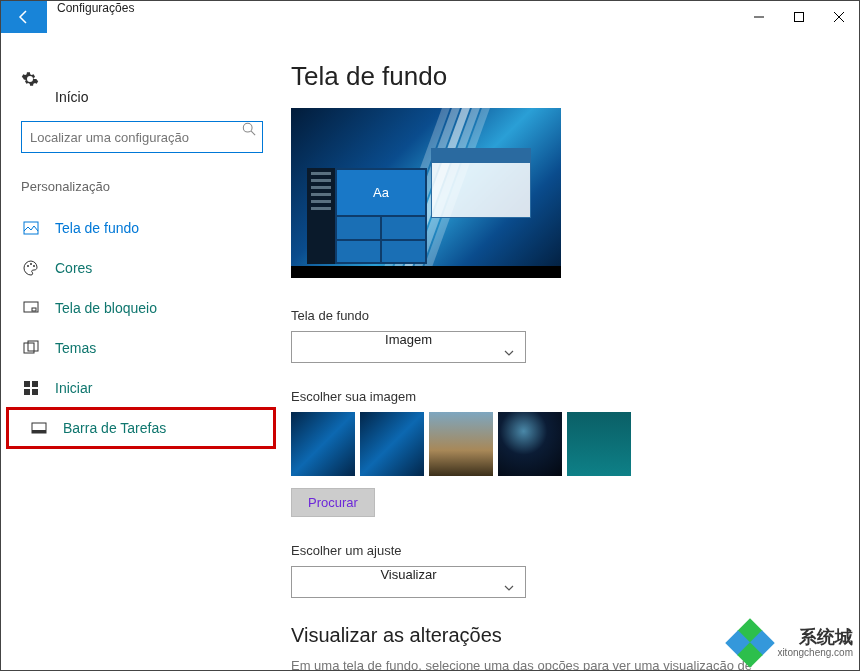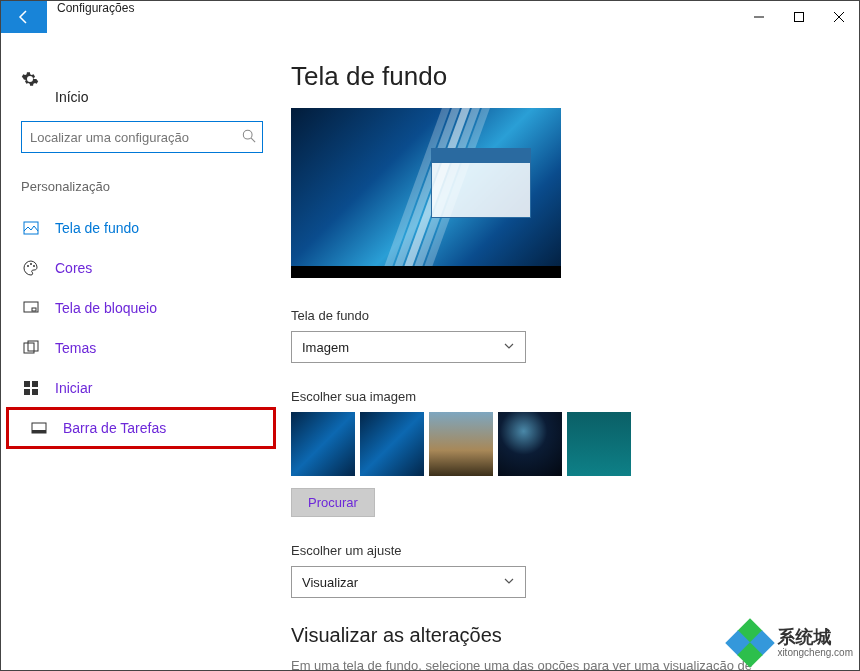--- a/index.html
+++ b/index.html
@@ -13,25 +13,25 @@
   .win-btn { width: 40px; height: 32px; display: flex; align-items: center; justify-content: center; color: #222; cursor: pointer; font-size: 12px; }
   .win-btn svg { width: 10px; height: 10px; }
 
   .container { display: flex; height: calc(100% - 32px); }
 
   
   .sidebar { width: 280px; padding: 20px 0 0 0; }
   .home { display: flex; align-items: center; padding: 4px 20px 16px 20px; cursor: pointer; }
   .home .icon { width: 20px; margin-right: 14px; color: #333; }
   .home .label { font-size: 14px; color: #222; margin-top: 32px; }
-  .search-box { margin: 0 18px 20px 20px; border: 1px solid #0078d7; height: 32px; display: flex; align-items: center; padding: 0 6px 0 8px; gap: 16px; }
+  .search-box { margin: 0 18px 20px 20px; border: 1px solid #0078d7; height: 32px; display: flex; padding: 0 6px 0 8px; gap: 16px; }
   .search-box input { border: none; outline: none; flex: 1; font-size: 13px; color: #777; background: transparent; }
   .search-box .s-icon { color: #888; font-size: 14px; }
   .category { padding: 6px 20px 14px 20px; font-size: 13px; color: #666; }
-  .nav-item { display: flex; align-items: center; height: 40px; padding: 0 20px; cursor: pointer; font-size: 14px; color: #6d28d9; }
+  .nav-item { display: flex; align-items: center; height: 40px; padding: 0 20px; cursor: pointer; font-size: 14px; color: #0f766e; }
   .nav-item .icon { width: 20px; margin-right: 14px; display: flex; align-items: center; justify-content: center; }
   .nav-item .icon svg { width: 16px; height: 16px; }
   .nav-item.selected { color: #0078d7; }
   .nav-item.highlighted { outline: 3px solid #c00; outline-offset: -2px; margin: 0 6px; padding: 0 22px; }
 
   
   .main { flex: 1; padding: 28px 30px 0 10px; overflow: hidden; }
   .h1 { font-size: 26px; font-weight: 300; color: #222; margin-bottom: 16px; }
   .preview { width: 270px; height: 170px; background: linear-gradient(135deg, #021c3a 0%, #0a4c8d 35%, #2a9fd6 55%, #0a4c8d 75%, #021c3a 100%); position: relative; overflow: hidden; margin-bottom: 30px; }
   .preview::before { content:""; position:absolute; left:52%; top:0; width:8px; height:100%; background: rgba(255,255,255,0.55); box-shadow: 10px 0 0 rgba(255,255,255,0.35), 20px 0 0 rgba(255,255,255,0.25), -10px 0 0 rgba(255,255,255,0.35), -20px 0 0 rgba(255,255,255,0.25); transform: skewX(-20deg); }
@@ -39,38 +39,38 @@
   .preview .start { position: absolute; left: 16px; bottom: 14px; width: 120px; height: 96px; background: #0e3c6b; display: flex; }
   .preview .start .col1 { width: 28px; background: #0a1a2b; display: flex; flex-direction: column; padding: 4px; gap: 4px; }
   .preview .start .col1 div { height: 3px; background: #5a7080; }
   .preview .start .tiles { flex: 1; display: grid; grid-template-columns: 1fr 1fr; grid-template-rows: repeat(4,1fr); gap: 2px; padding: 2px; }
   .preview .start .tiles div { background: #1a6fb5; }
   .preview .start .tiles .aa { grid-column: 1/3; grid-row: 1/3; background: #1978c7; display:flex; align-items:center; justify-content:center; color:#fff; font-size:13px; }
   .preview .window { position: absolute; left: 140px; top: 40px; width: 100px; height: 70px; background: rgba(255,255,255,0.85); border: 1px solid #2a6aa0; }
   .preview .window .wtitle { height: 14px; background: #2a6aa0; }
 
   .field-label { font-size: 13px; color: #333; margin-bottom: 8px; }
-  .dropdown { width: 235px; height: 32px; border: 1px solid #999; display: flex; align-items: center; padding: 0 10px; font-size: 13px; color: #222; cursor: pointer; margin-bottom: 26px; position: relative; }
+  .dropdown { width: 235px; height: 32px; border: 1px solid #999; display: flex; align-items: center; padding: 0 10px; font-size: 13px; color: #222; cursor: pointer; margin-bottom: 26px; position: relative; flex-direction: column; }
   .dropdown .chev { margin-left: auto; color: #555; }
 
   .thumbs { display: flex; gap: 5px; margin-bottom: 12px; }
   .thumb { width: 64px; height: 64px; cursor: pointer; }
   .t1 { background: linear-gradient(135deg,#02264a,#0c68b1 50%,#02264a); }
   .t2 { background: linear-gradient(135deg,#02264a,#0c68b1 50%,#02264a); }
   .t3 { background: linear-gradient(#7da6c0 0%, #a88858 60%, #3b2f1a 100%); }
   .t4 { background: radial-gradient(circle at 40% 30%, #4a88a8 0%, #0b1c35 40%, #030811 100%); }
   .t5 { background: linear-gradient(#0a5f66, #0e8087); }
 
   .browse-btn { padding: 6px 16px; background: #ccc; border: 1px solid #bbb; font-size: 13px; color: #6d28d9; cursor: pointer; margin-bottom: 26px; display: inline-block; }
 
   .h2 { font-size: 20px; font-weight: 400; color: #222; margin-bottom: 10px; }
   .desc { font-size: 13px; color: #777; line-height: 1.4; max-width: 480px; }
 
   
-  .watermark { position: absolute; right: 6px; bottom: 6px; display: flex; align-items: center; gap: 6px; font-size: 14px; color: #333; font-family: Arial, sans-serif; }
+  .watermark { position: absolute; right: 6px; bottom: 6px; display: flex; align-items: center; gap: 6px; font-size: 14px; color: #333; font-family: Arial, sans-serif; text-align: right; }
   .wm-icon { width: 42px; height: 42px; position: relative; }
   .wm-icon div { position:absolute; width:18px; height:18px; transform: rotate(45deg); }
   .wm-icon .d1 { background:#2dbf4c; left:12px; top:0; }
   .wm-icon .d2 { background:#3498db; left:0; top:12px; }
   .wm-icon .d3 { background:#3498db; left:24px; top:12px; }
   .wm-icon .d4 { background:#2dbf4c; left:12px; top:24px; }
   .wm-text { display:flex; flex-direction:column; line-height:1.1; }
   .wm-text .cn { font-size:18px; font-weight:bold; }
   .wm-text .en { font-size:10px; color:#666; }
 </style>
@@ -185,20 +185,37 @@
     </div>
   </div>
 
   <div class="main">
     <div class="h1">Tela de fundo</div>
 
     <div class="preview">
       <div class="window">
           <div class="wtitle"></div>
         </div>
+      <div class="start">
+        <div class="col1">
+            <div></div>
+            <div></div>
+            <div></div>
+            <div></div>
+            <div></div>
+            <div></div>
+          </div>
+        <div class="tiles">
+          <div class="aa">Aa</div>
+          <div></div>
+            <div></div>
+            <div></div>
+            <div></div>
+        </div>
+      </div>
       <div class="taskbar"></div>
     </div>
 
     <div class="field-label">Tela de fundo</div>
     <div class="dropdown">
       <span>Imagem</span>
       <span class="chev"><svg width="12" height="12" viewBox="0 0 12 12">
             <path d="M2 4 L6 8 L10 4" stroke="#555" fill="none" stroke-width="1.2"></path>
           </svg></span>
     </div>

